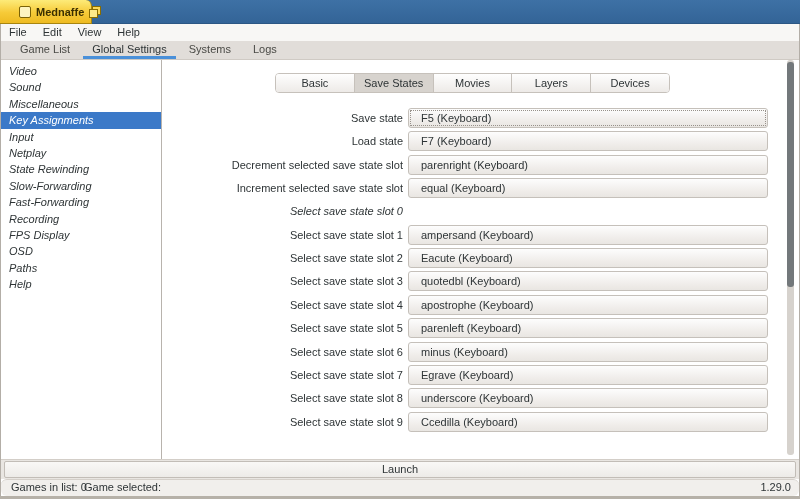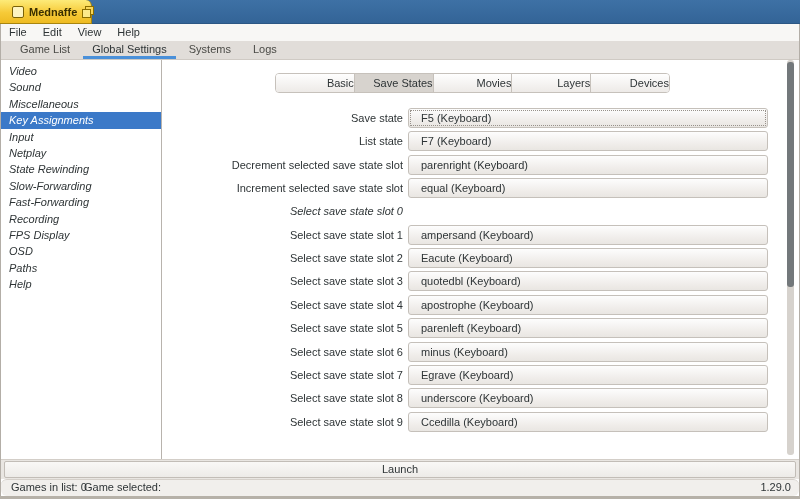--- a/index.html
+++ b/index.html
@@ -7,21 +7,21 @@
     font-family:"Liberation Sans",sans-serif;font-size:11px;color:#2e3436;overflow:hidden;}
   .edge{position:absolute;top:24px;bottom:0;width:1px;background:#b3aea7;z-index:50;}
   .edge.l{left:0}.edge.r{right:0}
 
   
   .titlebar{position:absolute;left:0;top:0;width:100%;height:24px;
     background:linear-gradient(#3e71a5,#336497);border-bottom:1px solid #2c5784;box-sizing:border-box;}
   .title-tab{position:absolute;left:0;top:0;height:24px;width:92px;box-sizing:border-box;
     background:linear-gradient(#fdeb79,#f6ca38 55%,#eebb22);
     border-right:1px solid #a8850f;border-bottom:1px solid #a8850f;border-radius:0 6px 0 0;
-    display:flex;align-items:center;gap:5px;padding:0 12px;}
+    display:flex;align-items:center;gap:5px;padding:0 19px;}
   .win-icon{width:10px;height:10px;border:1px solid #7a6206;background:#fdf4c0;border-radius:2px;flex:none;}
   .title-text{font-weight:bold;color:#3a2f00;white-space:nowrap;}
   .restore-icon{position:relative;width:12px;height:12px;flex:none;}
   .restore-icon::before{content:"";position:absolute;right:0;top:0;width:7px;height:7px;border:1px solid #8a6d00;background:#f8d75a;}
   .restore-icon::after{content:"";position:absolute;left:0;bottom:0;width:7px;height:7px;border:1px solid #8a6d00;background:#fce98a;}
 
   
   .menubar{position:absolute;top:24px;left:1px;right:1px;height:17px;background:#f8f7f5;
     display:flex;align-items:center;}
   .menu-item{padding:0 8px;line-height:17px;cursor:default;}
@@ -35,21 +35,21 @@
   
   .body{position:absolute;top:60px;left:1px;right:1px;height:399px;background:#ffffff;}
   .sidebar{position:absolute;left:0;top:0;width:161px;height:100%;box-sizing:border-box;
     border-right:1px solid #b8b3ad;padding-top:3px;background:#ffffff;font-style:italic;}
   .side-item{height:16.4px;line-height:16.4px;padding-left:8px;white-space:nowrap;}
   .side-item.selected{background:#3b79c8;color:#ffffff;}
 
   .content{position:absolute;left:161px;right:0;top:0;bottom:0;}
   .segmented{position:absolute;left:113px;top:13px;width:395px;height:20px;display:flex;
     border:1px solid #c6c1bb;border-radius:4px;overflow:hidden;box-sizing:border-box;background:#ffffff;}
-  .seg{flex:1;text-align:right;line-height:18px;background:linear-gradient(#fefefe,#edeae7);
+  .seg{flex:1;text-align:center;line-height:18px;background:linear-gradient(#fefefe,#edeae7);
     border-right:1px solid #c6c1bb;white-space:nowrap;}
   .seg:last-child{border-right:none;}
   .seg.selected{background:#d7d3ce;}
 
   .kv-row{position:absolute;left:0;width:100%;height:20px;}
   .kv-label{position:absolute;left:0;top:0;width:241px;text-align:right;line-height:20px;white-space:nowrap;}
   .kv-btn{position:absolute;left:246px;top:0;width:360px;height:20px;box-sizing:border-box;
     border:1px solid #c5c0ba;border-radius:3px;padding-left:12px;line-height:18px;
     background:linear-gradient(#fdfdfd,#efece9 70%,#e9e6e2);white-space:nowrap;}
   .kv-btn.focused{outline:1px dotted #97918a;outline-offset:-3px;}
@@ -126,21 +126,21 @@
           <span class="seg">Movies</span>
           <span class="seg">Layers</span>
           <span class="seg">Devices</span>
         </div>
       <div id="rows">
           <div class="kv-row" style="top: 48px;">
             <span class="kv-label">Save state</span>
             <div class="kv-btn focused">F5 (Keyboard)</div>
           </div>
           <div class="kv-row" style="top: 71.35px;">
-            <span class="kv-label">List state</span>
+            <span class="kv-label">Load state</span>
             <div class="kv-btn">F7 (Keyboard)</div>
           </div>
           <div class="kv-row" style="top: 94.7px;">
             <span class="kv-label">Decrement selected save state slot</span>
             <div class="kv-btn">parenright (Keyboard)</div>
           </div>
           <div class="kv-row" style="top: 118.05px;">
             <span class="kv-label">Increment selected save state slot</span>
             <div class="kv-btn">equal (Keyboard)</div>
           </div>

